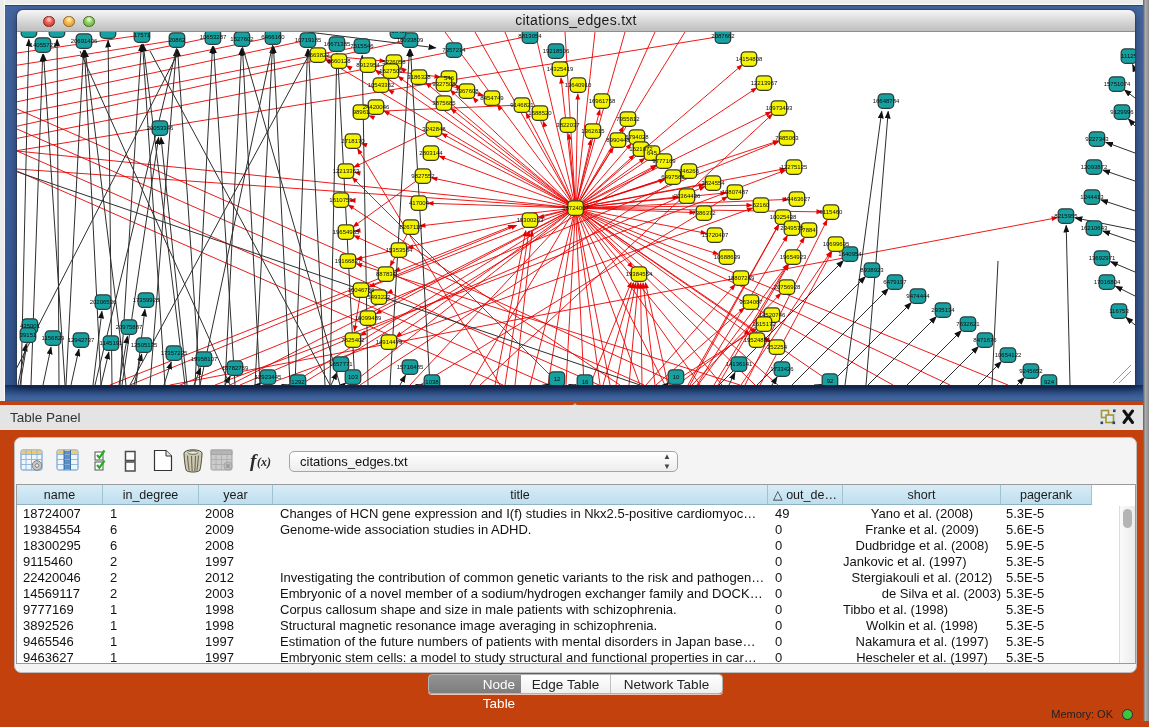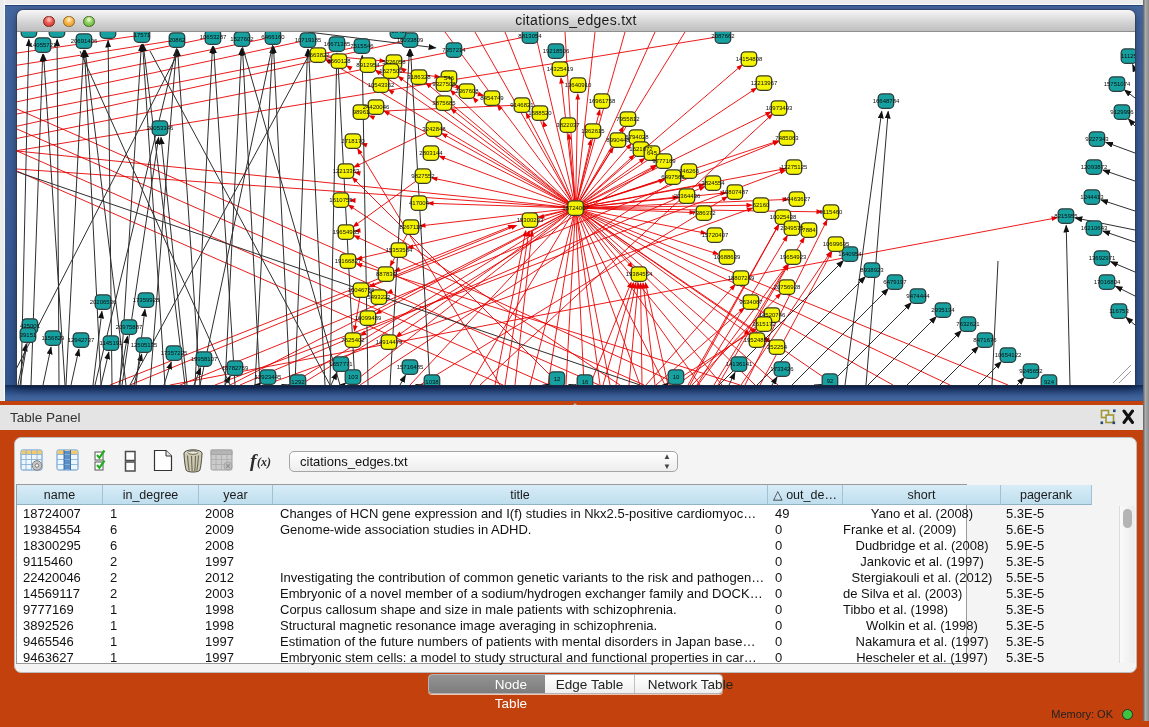--- a/index.html
+++ b/index.html
@@ -24,34 +24,34 @@
 #grip { position:absolute; left:569px; top:2px; width:0; height:0;
   border-left:6px solid transparent; border-right:6px solid transparent; border-bottom:6px solid #b5b5b5; }
 #tphead { position:absolute; left:0; top:4px; width:1143px; height:25px; background:#e4e4e4;
   font-size:13.5px; color:#333; line-height:25px; }
 #tphead span { margin-left:10px; }
 #panel { position:absolute; left:14px; top:36px; width:1123px; height:236px;
   background:#f4f4f4; border:1px solid #bdbdbd; border-radius:7px; }
 #combo { position:absolute; left:289px; top:50px; width:389px; height:21px; background:linear-gradient(#fff,#ededed);
   border:1px solid #a5a5a5; border-radius:5px; font-size:13px; color:#111; line-height:19px; padding-left:10px; }
 #combo .ar { position:absolute; right:6px; top:0px; font-size:8px; color:#444; line-height:10px; }
-#tbl { position:absolute; left:16px; top:83px; width:951px; height:180px; background:#fff; border:1px solid #9a9a9a; }
+#tbl { position:absolute; left:16px; top:83px; width:1120px; height:180px; background:#fff; border:1px solid #9a9a9a; }
 #thead { position:absolute; left:0; top:0; height:20px; width:1076px; display:flex; font-size:12.5px; color:#1a1a1a; }
 #thead div { height:20px; line-height:20px; text-align:center; background:linear-gradient(#d8ecf7,#bfdeee);
   border-right:1px solid #9fc2d4; border-bottom:1px solid #8fb2c4; flex:none; }
 .trow { position:absolute; left:0; width:1100px; height:16px; font-size:13px; color:#111; }
 .trow span { position:absolute; top:0; line-height:16px; white-space:nowrap; }
 .ell { overflow:hidden; }
 #sbar { position:absolute; left:1102px; top:21px; width:16px; height:157px; background:linear-gradient(90deg,#fafafa,#ececec); border-left:1px solid #dcdcdc; }
 #sthumb { position:absolute; left:2.5px; top:3px; width:9px; height:19px; background:#b4b4b4; border-radius:5px; }
 #tabs { position:absolute; left:428px; top:273px; width:295px; height:20px; border:1px solid #b3b3b3;
   border-radius:4px; background:linear-gradient(#fff,#efefef); display:flex; font-size:13.5px;
   box-shadow:0 1px 0 rgba(255,255,255,.7); }
 #tabs div { text-align:center; line-height:19px; color:#222; flex:none; }
-#tab1 { width:116px; background:linear-gradient(#939393,#7d7d7d); color:#fff !important; border-radius:3px 0 0 3px;padding-left:48px; }
+#tab1 { width:92px; background:linear-gradient(#939393,#7d7d7d); color:#fff !important; border-radius:3px 0 0 3px;padding-left:48px; }
 #tab2 { width:90px; border-right:1px solid #c0c0c0; }
 #tab3 { width:111px; }
 #status { position:absolute; left:0; top:300px; width:1149px; height:26px; font-size:11px; color:#222;padding-left:39px; }
 #status .dot { position:absolute; left:1122px; top:8px; width:11px; height:11px; border-radius:50%;
   background:#3ec43e; border:1.5px solid #2a2a2a; }
 #status .mem { position:absolute; right:36px; top:7px; }
 #rightstrip { position:absolute; right:0; top:0; width:6px; height:721px;
   background:linear-gradient(90deg,#6e6e6e 0 1px,#b0b0b0 2px,#8b8b8b); }
 #topstrip { position:absolute; left:0; top:0; width:1149px; height:5px; background:#ececec; border-bottom:1px solid #fbfbfb; }
 #leftstrip { position:absolute; left:0; top:0; width:5px; height:401px; background:#ececec; border-right:1px solid #f8f8f8; }
@@ -808,55 +808,55 @@
           <span style="left:758px">49</span>
 <span style="left:826px;width:158px;text-align:center">Yano et al. (2008)</span>
           <span style="left:989px">5.3E-5</span>
         </div>
 <div class="trow" style="top:37px">
 <span style="left:6px">19384554</span>
           <span style="left:93px">6</span>
           <span style="left:188px">2009</span>
 <span style="left:263px;width:488px" class="ell">Genome-wide association studies in ADHD.</span>
           <span style="left:758px">0</span>
-<span style="left:826px;width:158px;text-align:left">Franke et al. (2009)</span>
+<span style="left:826px;width:158px;text-align:center">Franke et al. (2009)</span>
           <span style="left:989px">5.6E-5</span>
         </div>
 <div class="trow" style="top:53px">
 <span style="left:6px">18300295</span>
           <span style="left:93px">6</span>
           <span style="left:188px">2008</span>
           <span style="left:758px">0</span>
 <span style="left:826px;width:158px;text-align:center">Dudbridge et al. (2008)</span>
           <span style="left:989px">5.9E-5</span>
         </div>
 <div class="trow" style="top:69px">
 <span style="left:6px">9115460</span>
           <span style="left:93px">2</span>
           <span style="left:188px">1997</span>
           <span style="left:758px">0</span>
-<span style="left:826px;width:158px;text-align:center">Jankovic et al. (1997)</span>
+<span style="left:826px;width:158px;">Jankovic et al. (1997)</span>
           <span style="left:989px">5.3E-5</span>
         </div>
 <div class="trow" style="top:85px">
 <span style="left:6px">22420046</span>
           <span style="left:93px">2</span>
           <span style="left:188px">2012</span>
 <span style="left:263px;width:488px" class="ell">Investigating the contribution of common genetic variants to the risk and pathogen…</span>
           <span style="left:758px">0</span>
 <span style="left:826px;width:158px;text-align:center">Stergiakouli et al. (2012)</span>
           <span style="left:989px">5.5E-5</span>
         </div>
 <div class="trow" style="top:101px">
 <span style="left:6px">14569117</span>
           <span style="left:93px">2</span>
           <span style="left:188px">2003</span>
 <span style="left:263px;width:488px" class="ell">Embryonic of a novel member of a sodium/hydrogen exchanger family and DOCK…</span>
           <span style="left:758px">0</span>
-<span style="left:826px;width:158px;text-align:left">de Silva et al. (2003)</span>
+<span style="left:826px;width:158px;text-align:right">de Silva et al. (2003)</span>
           <span style="left:989px">5.3E-5</span>
         </div>
 <div class="trow" style="top:117px">
 <span style="left:6px">9777169</span>
           <span style="left:93px">1</span>
           <span style="left:188px">1998</span>
 <span style="left:263px;width:488px" class="ell">Corpus callosum shape and size in male patients with schizophrenia.</span>
           <span style="left:758px">0</span>
 <span style="left:826px;width:158px;text-align:left">Tibbo et al. (1998)</span>
           <span style="left:989px">5.3E-5</span>

